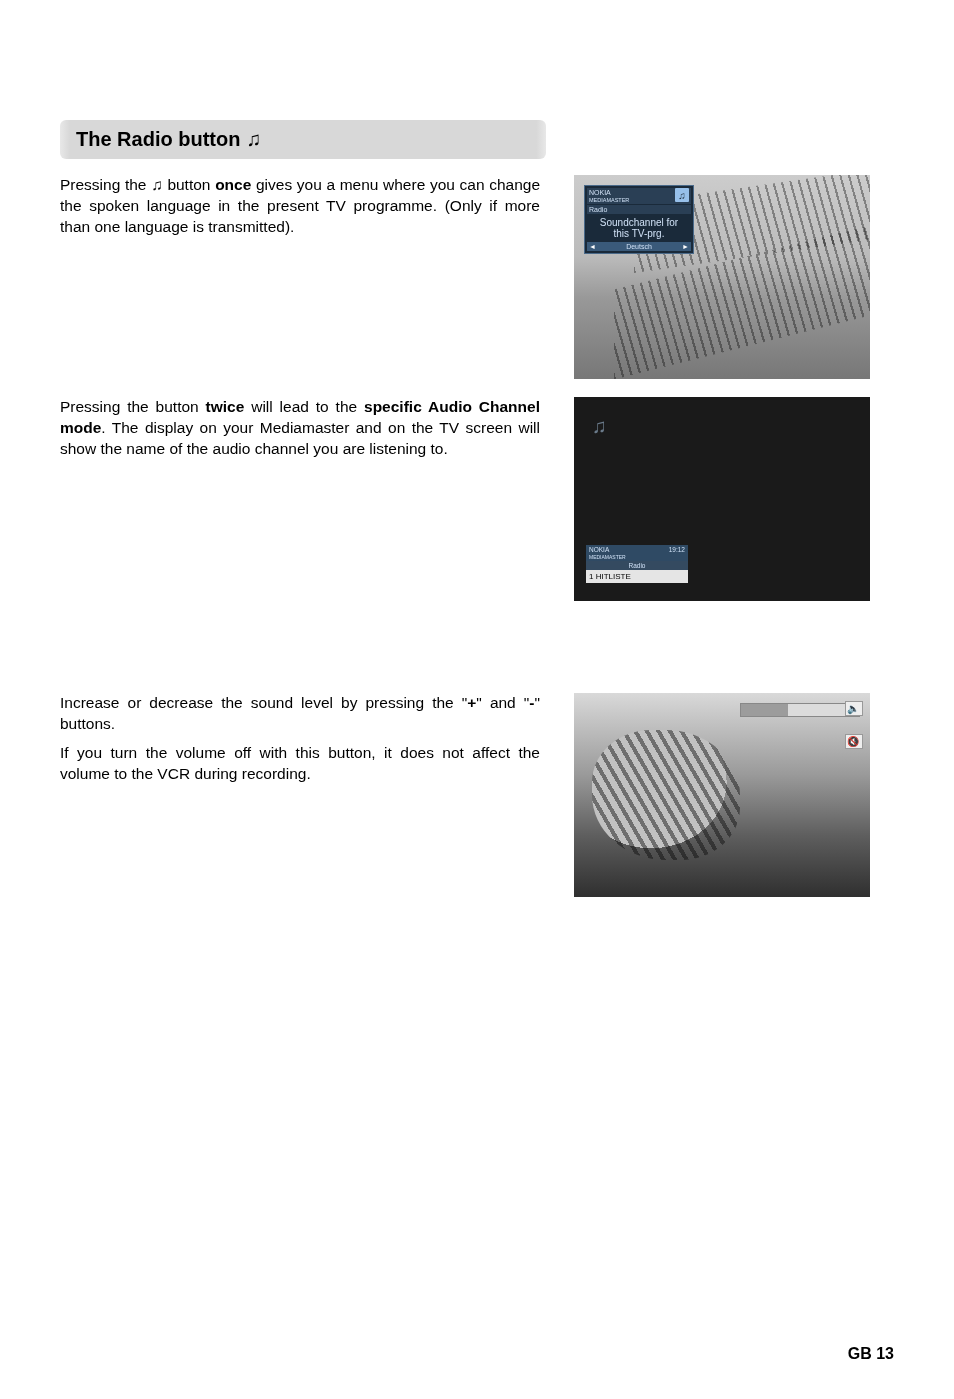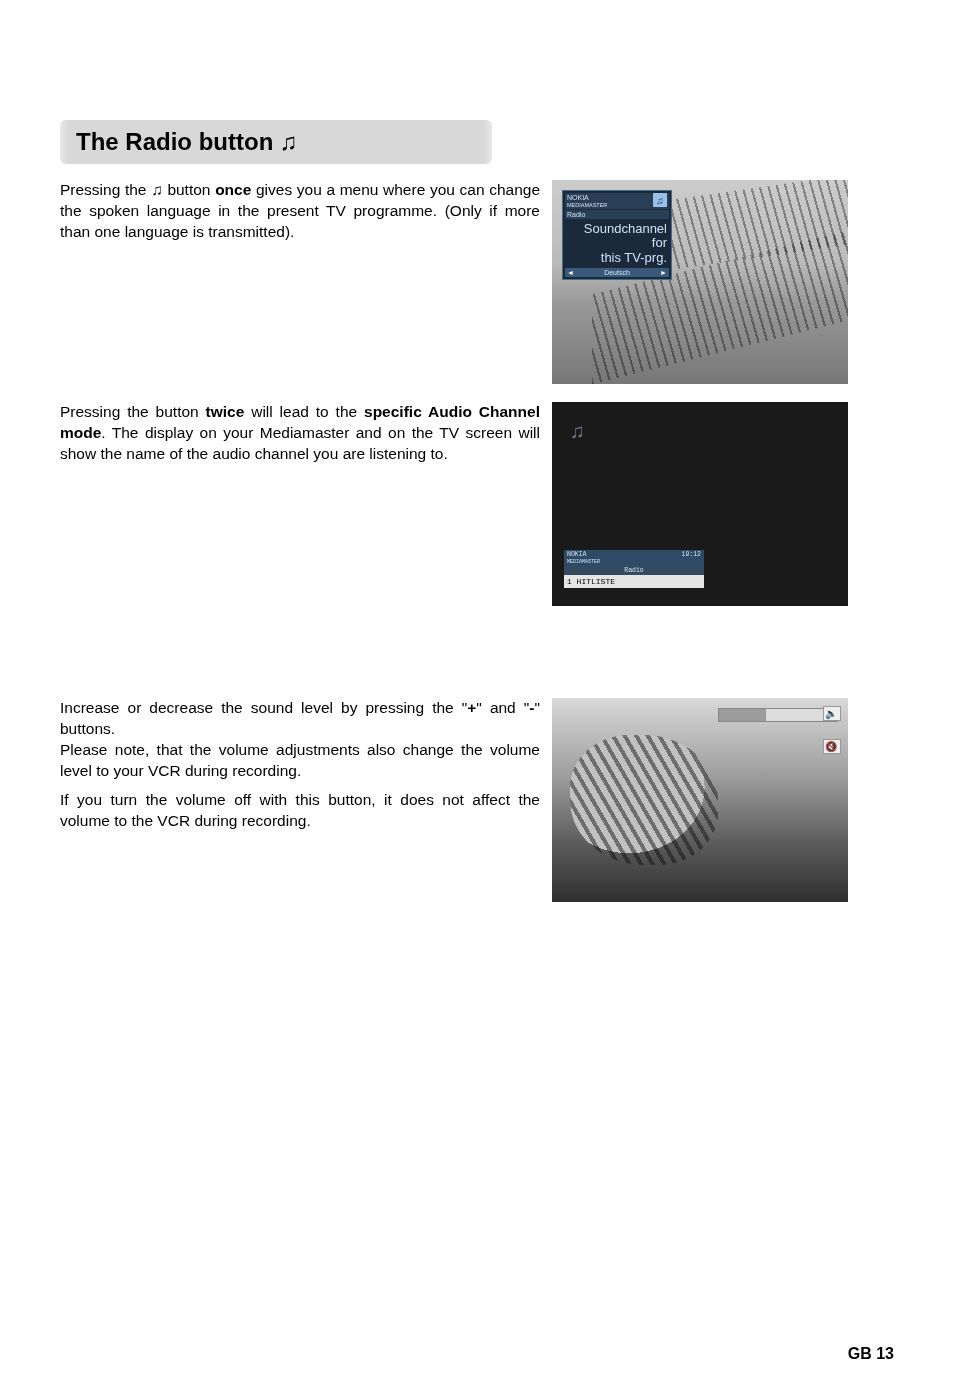--- a/index.html
+++ b/index.html
@@ -9,32 +9,32 @@
     background: #fff;
     font-family: Arial, Helvetica, sans-serif;
     color: #000;
     position: relative;
     padding: 120px 60px 0 60px;
   }
   .section-heading {
     background: linear-gradient(to right, #e8e8e8 0%, #d8d8d8 2%, #d8d8d8 98%, #e8e8e8 100%);
     border-radius: 6px;
     padding: 8px 16px;
-    font-size: 24px;
+    font-size: 20px;
     font-weight: bold;
-    width: 432px;
+    width: 486px;
     margin-bottom: 16px;
     display: flex;
     align-items: center;
     gap: 6px;
   }
   .row {
     display: flex;
     align-items: flex-start;
-    gap: 12px;
+    gap: 34px;
     margin-bottom: 18px;
   }
   .text-col {
     width: 480px;
     font-size: 15.5px;
     line-height: 1.35;
     text-align: justify;
   }
   .text-col p { margin-bottom: 8px; }
   .img-box {
@@ -71,27 +71,27 @@
   .osd-box .note-icon {
     position: absolute; top: 2px; right: 4px; width: 14px; height: 14px;
     background: #97c0ea; color: #1a2a3a; display: flex; align-items: center; justify-content: center;
     font-size: 10px; border-radius: 1px;
   }
   .osd-box .row-lang {
     display: flex; align-items: center; justify-content: space-between;
     background: #3a5a7a; padding: 1px 2px; font-size: 7px;
   }
   .osd-box .row-lang .arrow { color: #fff; }
-  .osd-text { padding: 2px 2px 3px; font-size: 13px; text-align: right; line-height: 1.1; }
+  .osd-text { padding: 2px 2px 3px; font-size: 10px; text-align: center; line-height: 1.1; }
 
   .radio-screen { background: #1a1a1a; position: absolute; inset:0; }
   .radio-screen .note-big { position:absolute; top:18px; left:18px; color:#6a7a8a; font-size:20px; }
   .radio-info {
-    position: absolute; bottom: 18px; left: 12px; width: 140px;
-    color: #cfe0f5; font-size: 8px; font-family: Liberation Mono, monospace;
+    position: absolute; bottom: 18px; left: 12px; width: 102px;
+    color: #cfe0f5; font-size: 8px;
   }
   .radio-info .brand2 { background: #2f4a64; padding: 1px 3px; font-size: 6.5px; display:flex; justify-content:space-between; }
   .radio-info .rlabel { background: #344a60; padding: 1px 3px; font-size: 6.5px; text-align:center; }
   .radio-info .station { background: #e5e5e5; color:#000; padding: 2px 3px; font-size: 8px; }
 
   .tiger {
     position:absolute; inset:0;
     background: radial-gradient(circle at 30% 55%, #fff 0 8%, transparent 8%),
                 radial-gradient(circle at 20% 45%, #222 0 6%, transparent 6%),
                 linear-gradient(180deg, #d9d9d9 0%, #9a9a9a 40%, #5e5e5e 70%, #2f2f2f 100%);
@@ -181,24 +181,23 @@
         <div class="station">1 HITLISTE</div>
       </div>
     </div>
   </div>
 </div>
 
 <div class="section2">
 
   <div class="row">
     <div class="text-col">
-      <p style="margin-bottom:0;">
+      <p style="margin-bottom:8px;">
         <span>Increase or decrease the sound level by pressing the "</span><strong>+</strong><span>" and "</span><strong>-</strong><span>" buttons.</span>
       </p>
-      <p>Please note, that the volume adjustments also change the volume level to your VCR during recording.</p>
       <p>If you turn the volume off with this button, it does not affect the volume to the VCR during recording.</p>
     </div>
     <div class="img-box">
       <div class="tiger"></div>
       <div class="vol-bar">
           <div class="fill"></div>
         </div>
       <div class="vol-icons">
         <span>🔈</span>
         <span>🔇</span>

